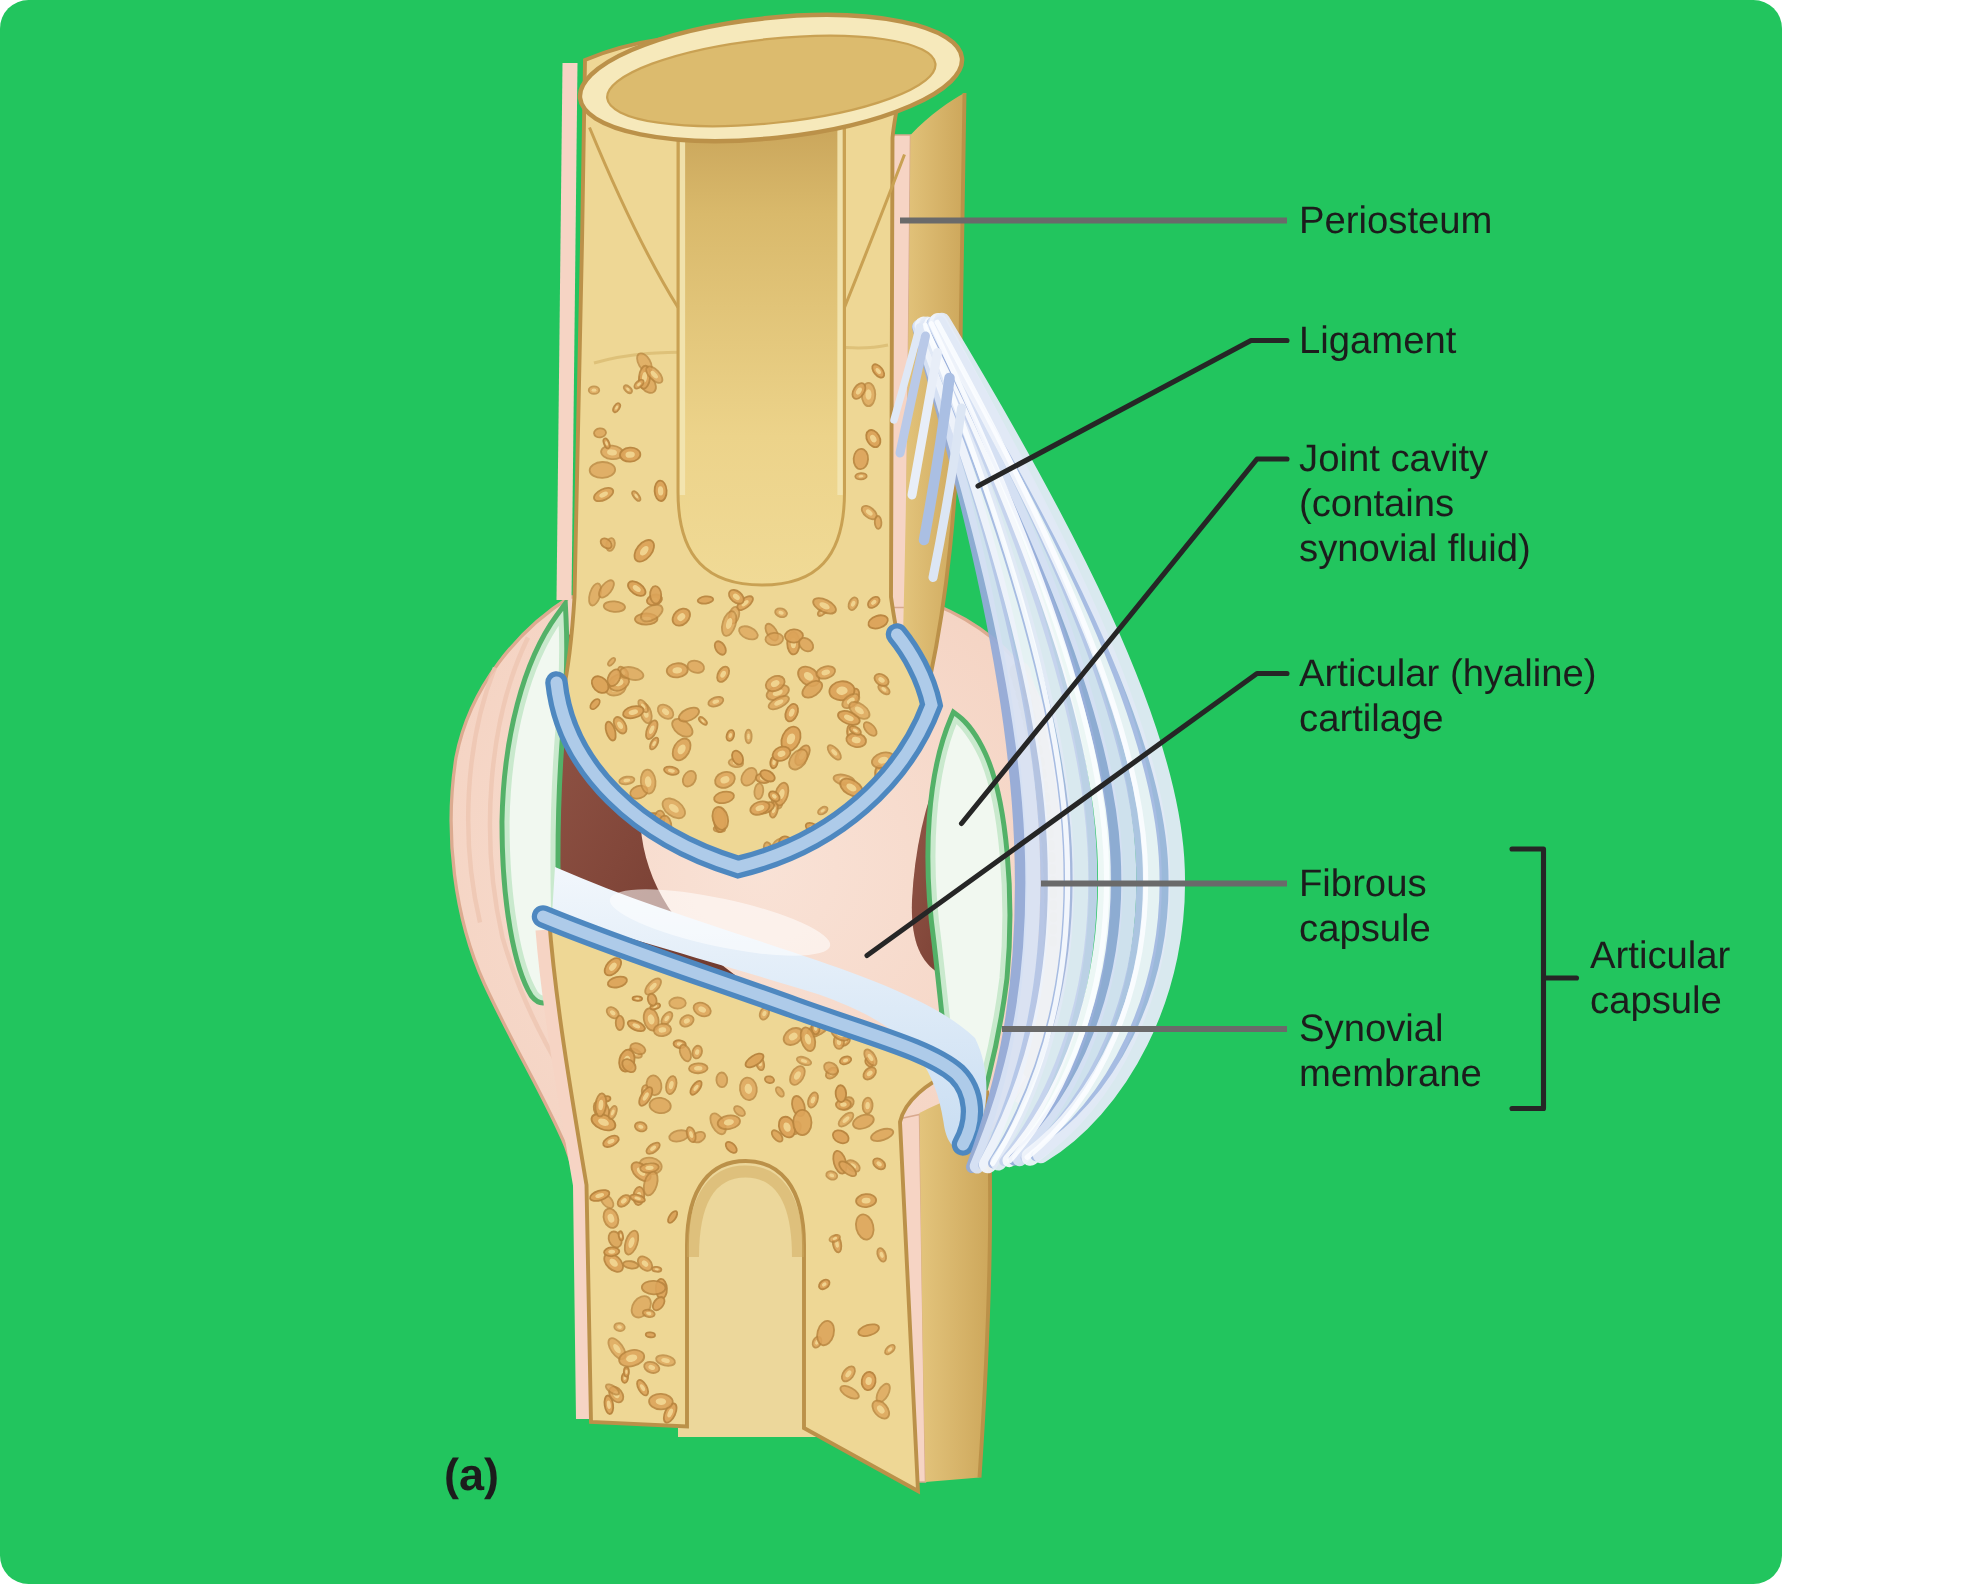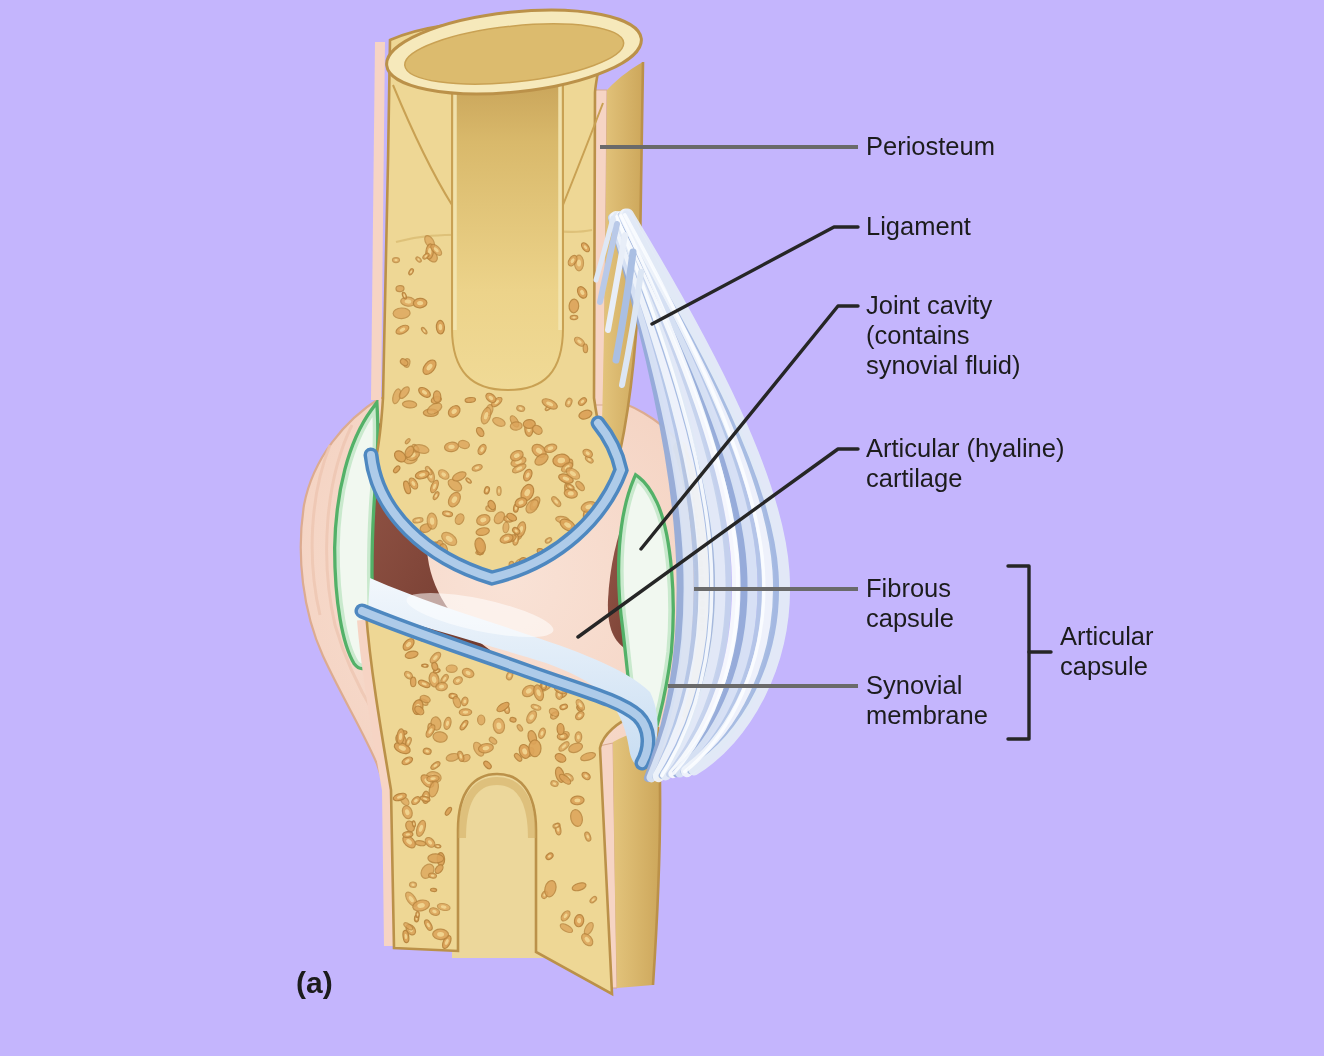--- a/index.html
+++ b/index.html
@@ -1,17 +1,17 @@
 <!DOCTYPE html>
 <html style="--c-background: #ffffff; --c-bone_fill: #eed795; --c-bone_outline: #bb9149; --c-bone_rim_cream: #f6e9bb; --c-medullary_cavity_tan: #d9b96b; --c-spongy_speckle: #dca45a; --c-spongy_speckle_edge: #b9853f; --c-spongy_speckle_core: #f2d794; --c-periosteum_pink: #f6d4c4; --c-capsule_pink: #f6dbcd; --c-capsule_edge: #dcab90; --c-cartilage_blue_edge: #4e88c0; --c-cartilage_blue_fill: #aecbe9; --c-synovial_fluid_blue: #cfe2f4; --c-membrane_green: #53b168; --c-membrane_green_light: #c9e9cd; --c-joint_cavity_red: #8c5143; --c-joint_cavity_red_dark: #6e392d; --c-ligament_blue: #93abd8; --c-ligament_light: #eef3fb; --c-label_text: #1c1c1c; --c-leader_dark: #262626; --c-leader_gray: #6a6a6a;"><head>
 <meta charset="utf-8">
 <style>
   html,body{margin:0;padding:0;background:#fff;}
   body{font-family:"Liberation Sans", sans-serif;}
-  .stage{position:relative;width:1324px;height:1056px;background:#c4b5fd;overflow:hidden;}
+  .stage{position:relative;width:1188px;height:1056px;background:#22c55e;overflow:hidden;border-radius:19px;}
   svg{display:block;}
   text{font-family:"Liberation Sans", sans-serif;}
   .lbl{font-size:25.5px;fill:var(--c-label_text,#1c1c1c);}
   .panel{font-size:30px;font-weight:bold;fill:var(--c-label_text,#1c1c1c);}
   .leader-dark{stroke:var(--c-leader_dark,#262626);stroke-width:3.4;fill:none;stroke-linecap:round;stroke-linejoin:round;}
   .leader-gray{stroke:var(--c-leader_gray,#6a6a6a);stroke-width:4;fill:none;stroke-linecap:butt;}
   .outline{stroke:var(--c-bone_outline,#bb9149);stroke-width:2.6;}
 </style>
 </head>
 <body>

